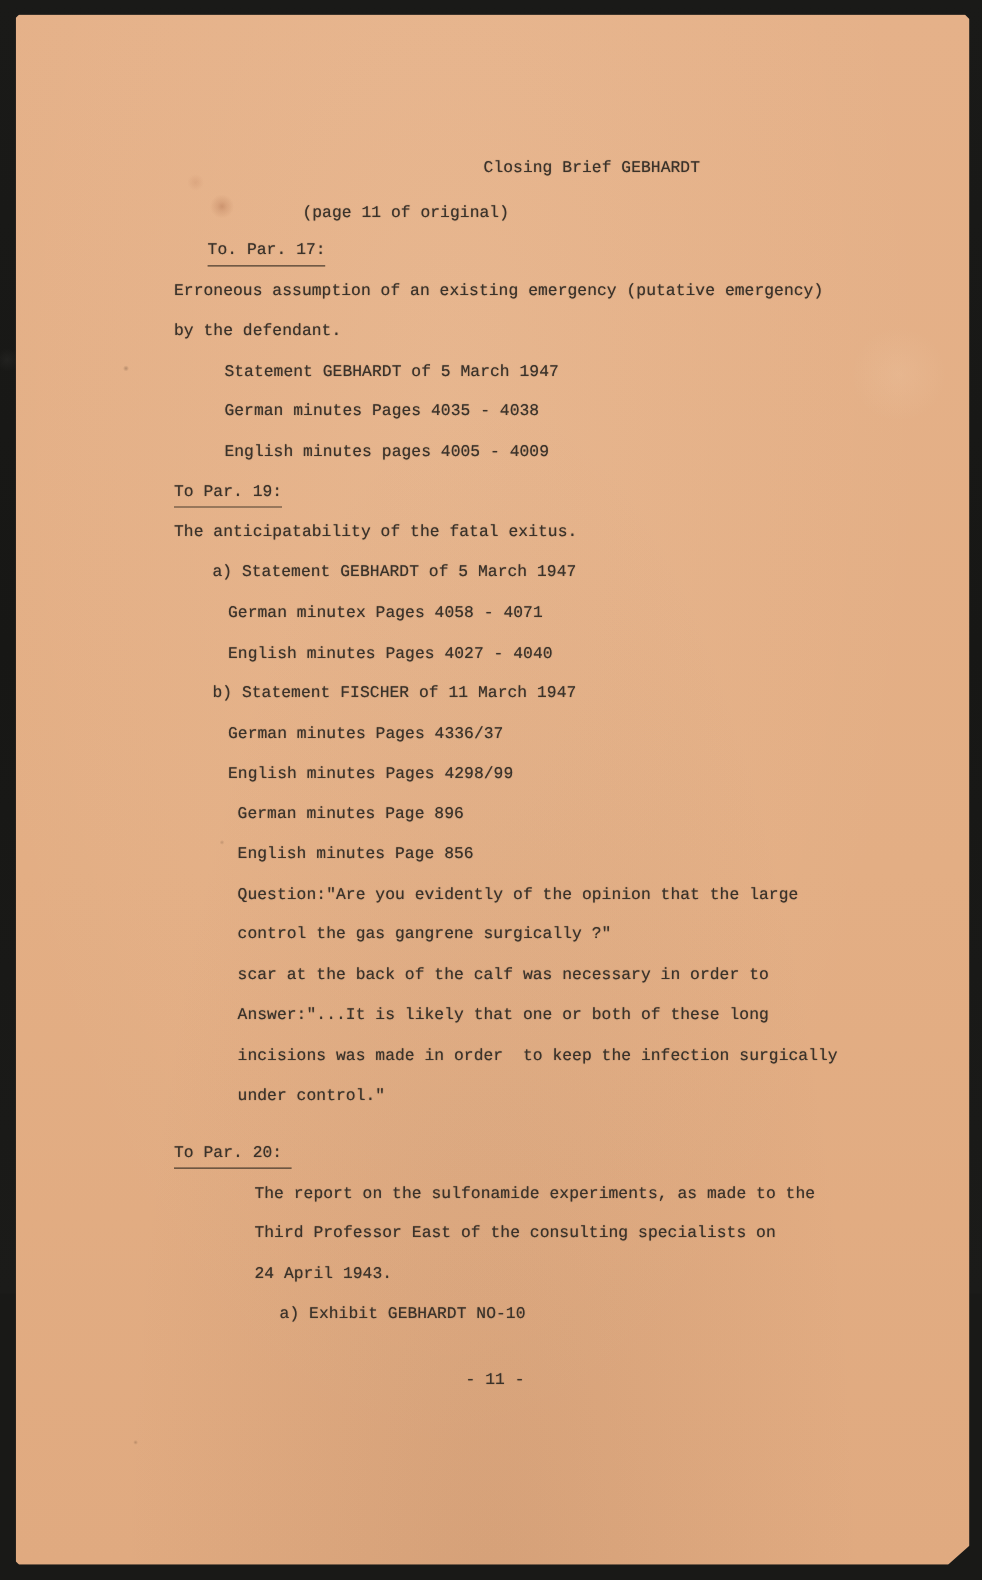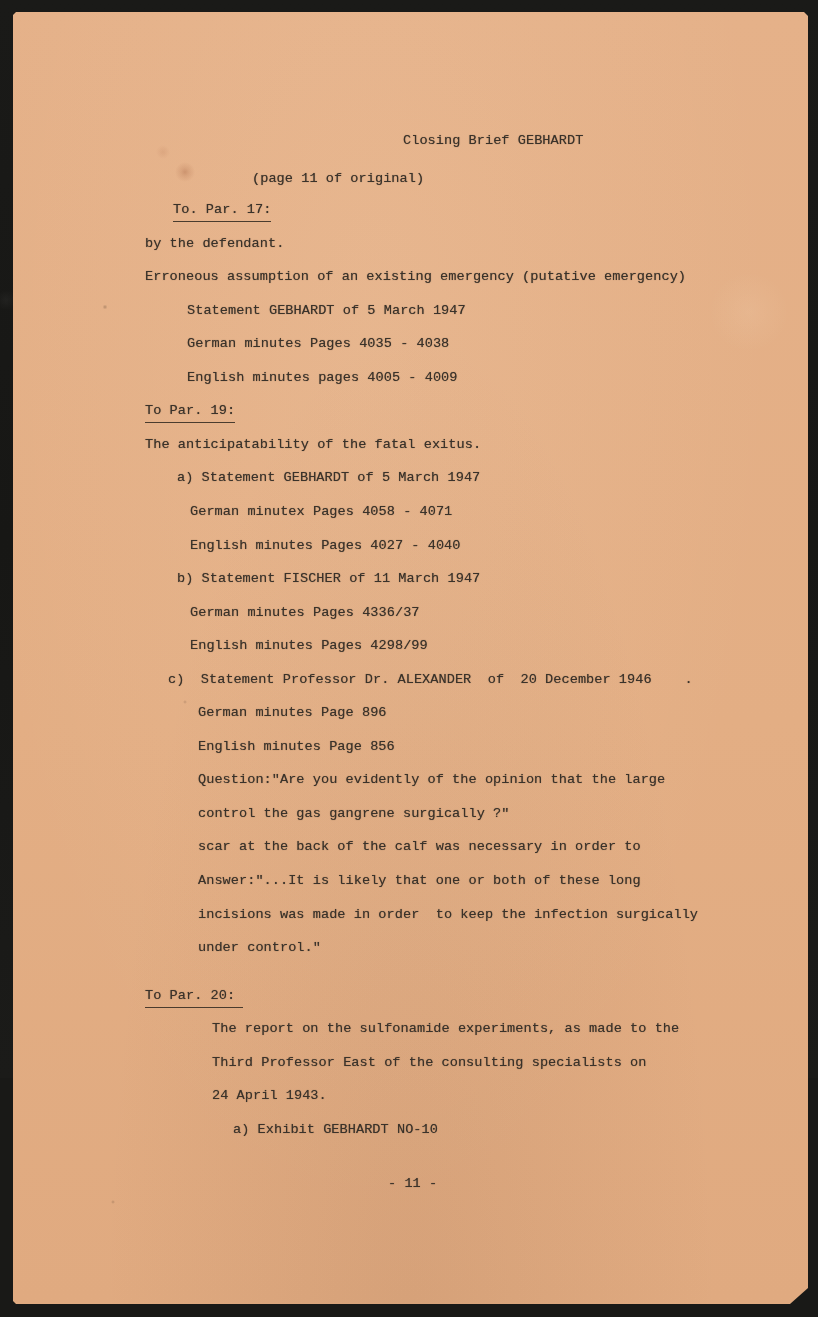--- a/index.html
+++ b/index.html
@@ -86,35 +86,34 @@
 <body>
 
 <div class="stage">
   <div class="paper">
     <div class="typeblock">
 
       <div class="ln in-title">Closing Brief GEBHARDT</div>
       <div class="ln in-sub m-sub">(page 11 of original)</div>
 
       <div class="ln in-0 m-h17"><span class="u">To. Par. 17:</span></div>
+      <div class="ln in-0">Erroneous assumption of an existing emergency (putative emergency)</div>
       <div class="ln in-0">by the defendant.</div>
-      <div class="ln in-0">Erroneous assumption of an existing emergency (putative emergency)</div>
       <div class="ln in-stmt">Statement GEBHARDT of 5 March 1947</div>
       <div class="ln in-stmt">German minutes Pages 4035 - 4038</div>
       <div class="ln in-stmt">English minutes pages 4005 - 4009</div>
 
       <div class="ln in-0"><span class="u">To Par. 19:</span></div>
       <div class="ln in-0">The anticipatability of the fatal exitus.</div>
       <div class="ln in-ab">a) Statement GEBHARDT of 5 March 1947</div>
       <div class="ln in-abody">German minutex Pages 4058 - 4071</div>
       <div class="ln in-abody">English minutes Pages 4027 - 4040</div>
       <div class="ln in-ab">b) Statement FISCHER of 11 March 1947</div>
       <div class="ln in-abody">German minutes Pages 4336/37</div>
       <div class="ln in-abody">English minutes Pages 4298/99</div>
-      <div class="ln in-c">c)  Statement Professor Dr. ALEXANDER  of  20 December 1946    .</div>
       <div class="ln in-cbody">German minutes Page 896</div>
       <div class="ln in-cbody">English minutes Page 856</div>
       <div class="ln in-cbody">Question:"Are you evidently of the opinion that the large</div>
       <div class="ln in-cbody">control the gas gangrene surgically ?"</div>
       <div class="ln in-cbody">scar at the back of the calf was necessary in order to</div>
       <div class="ln in-cbody">Answer:"...It is likely that one or both of these long</div>
       <div class="ln in-cbody">incisions was made in order  to keep the infection surgically</div>
       <div class="ln in-cbody">under control."</div>
 
       <div class="ln in-0 m-h20"><span class="u">To Par. 20: </span></div>

